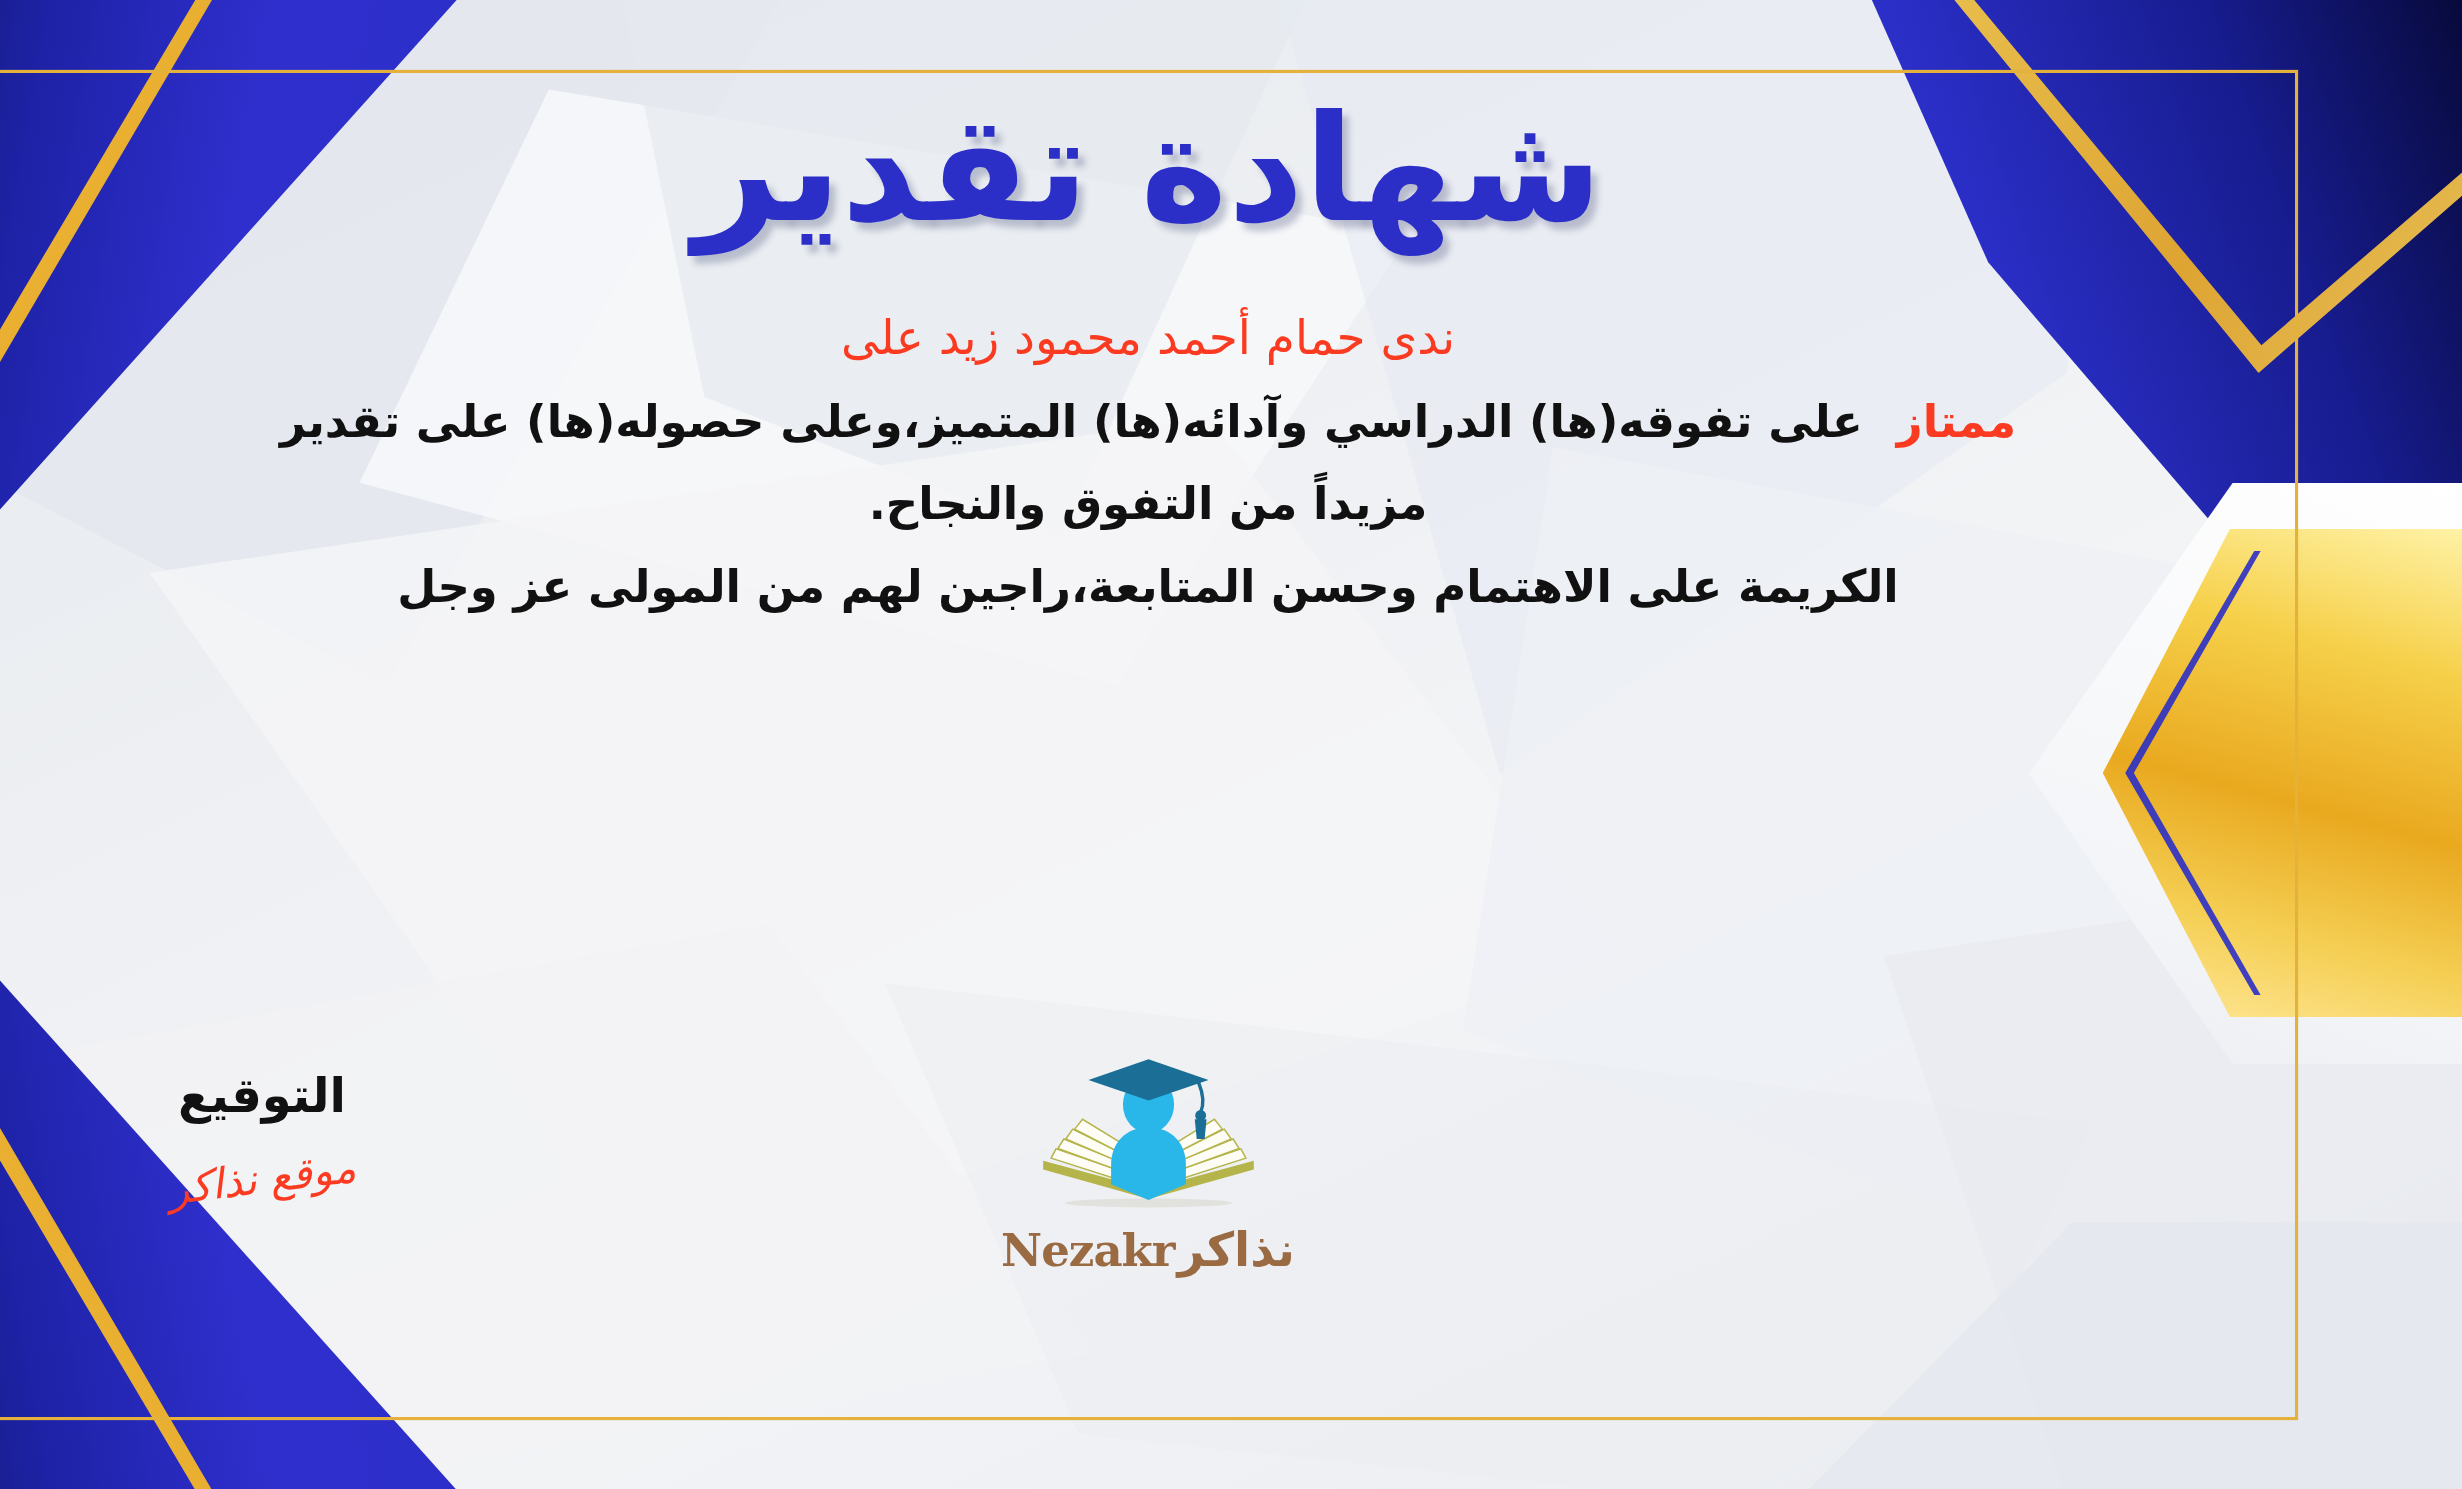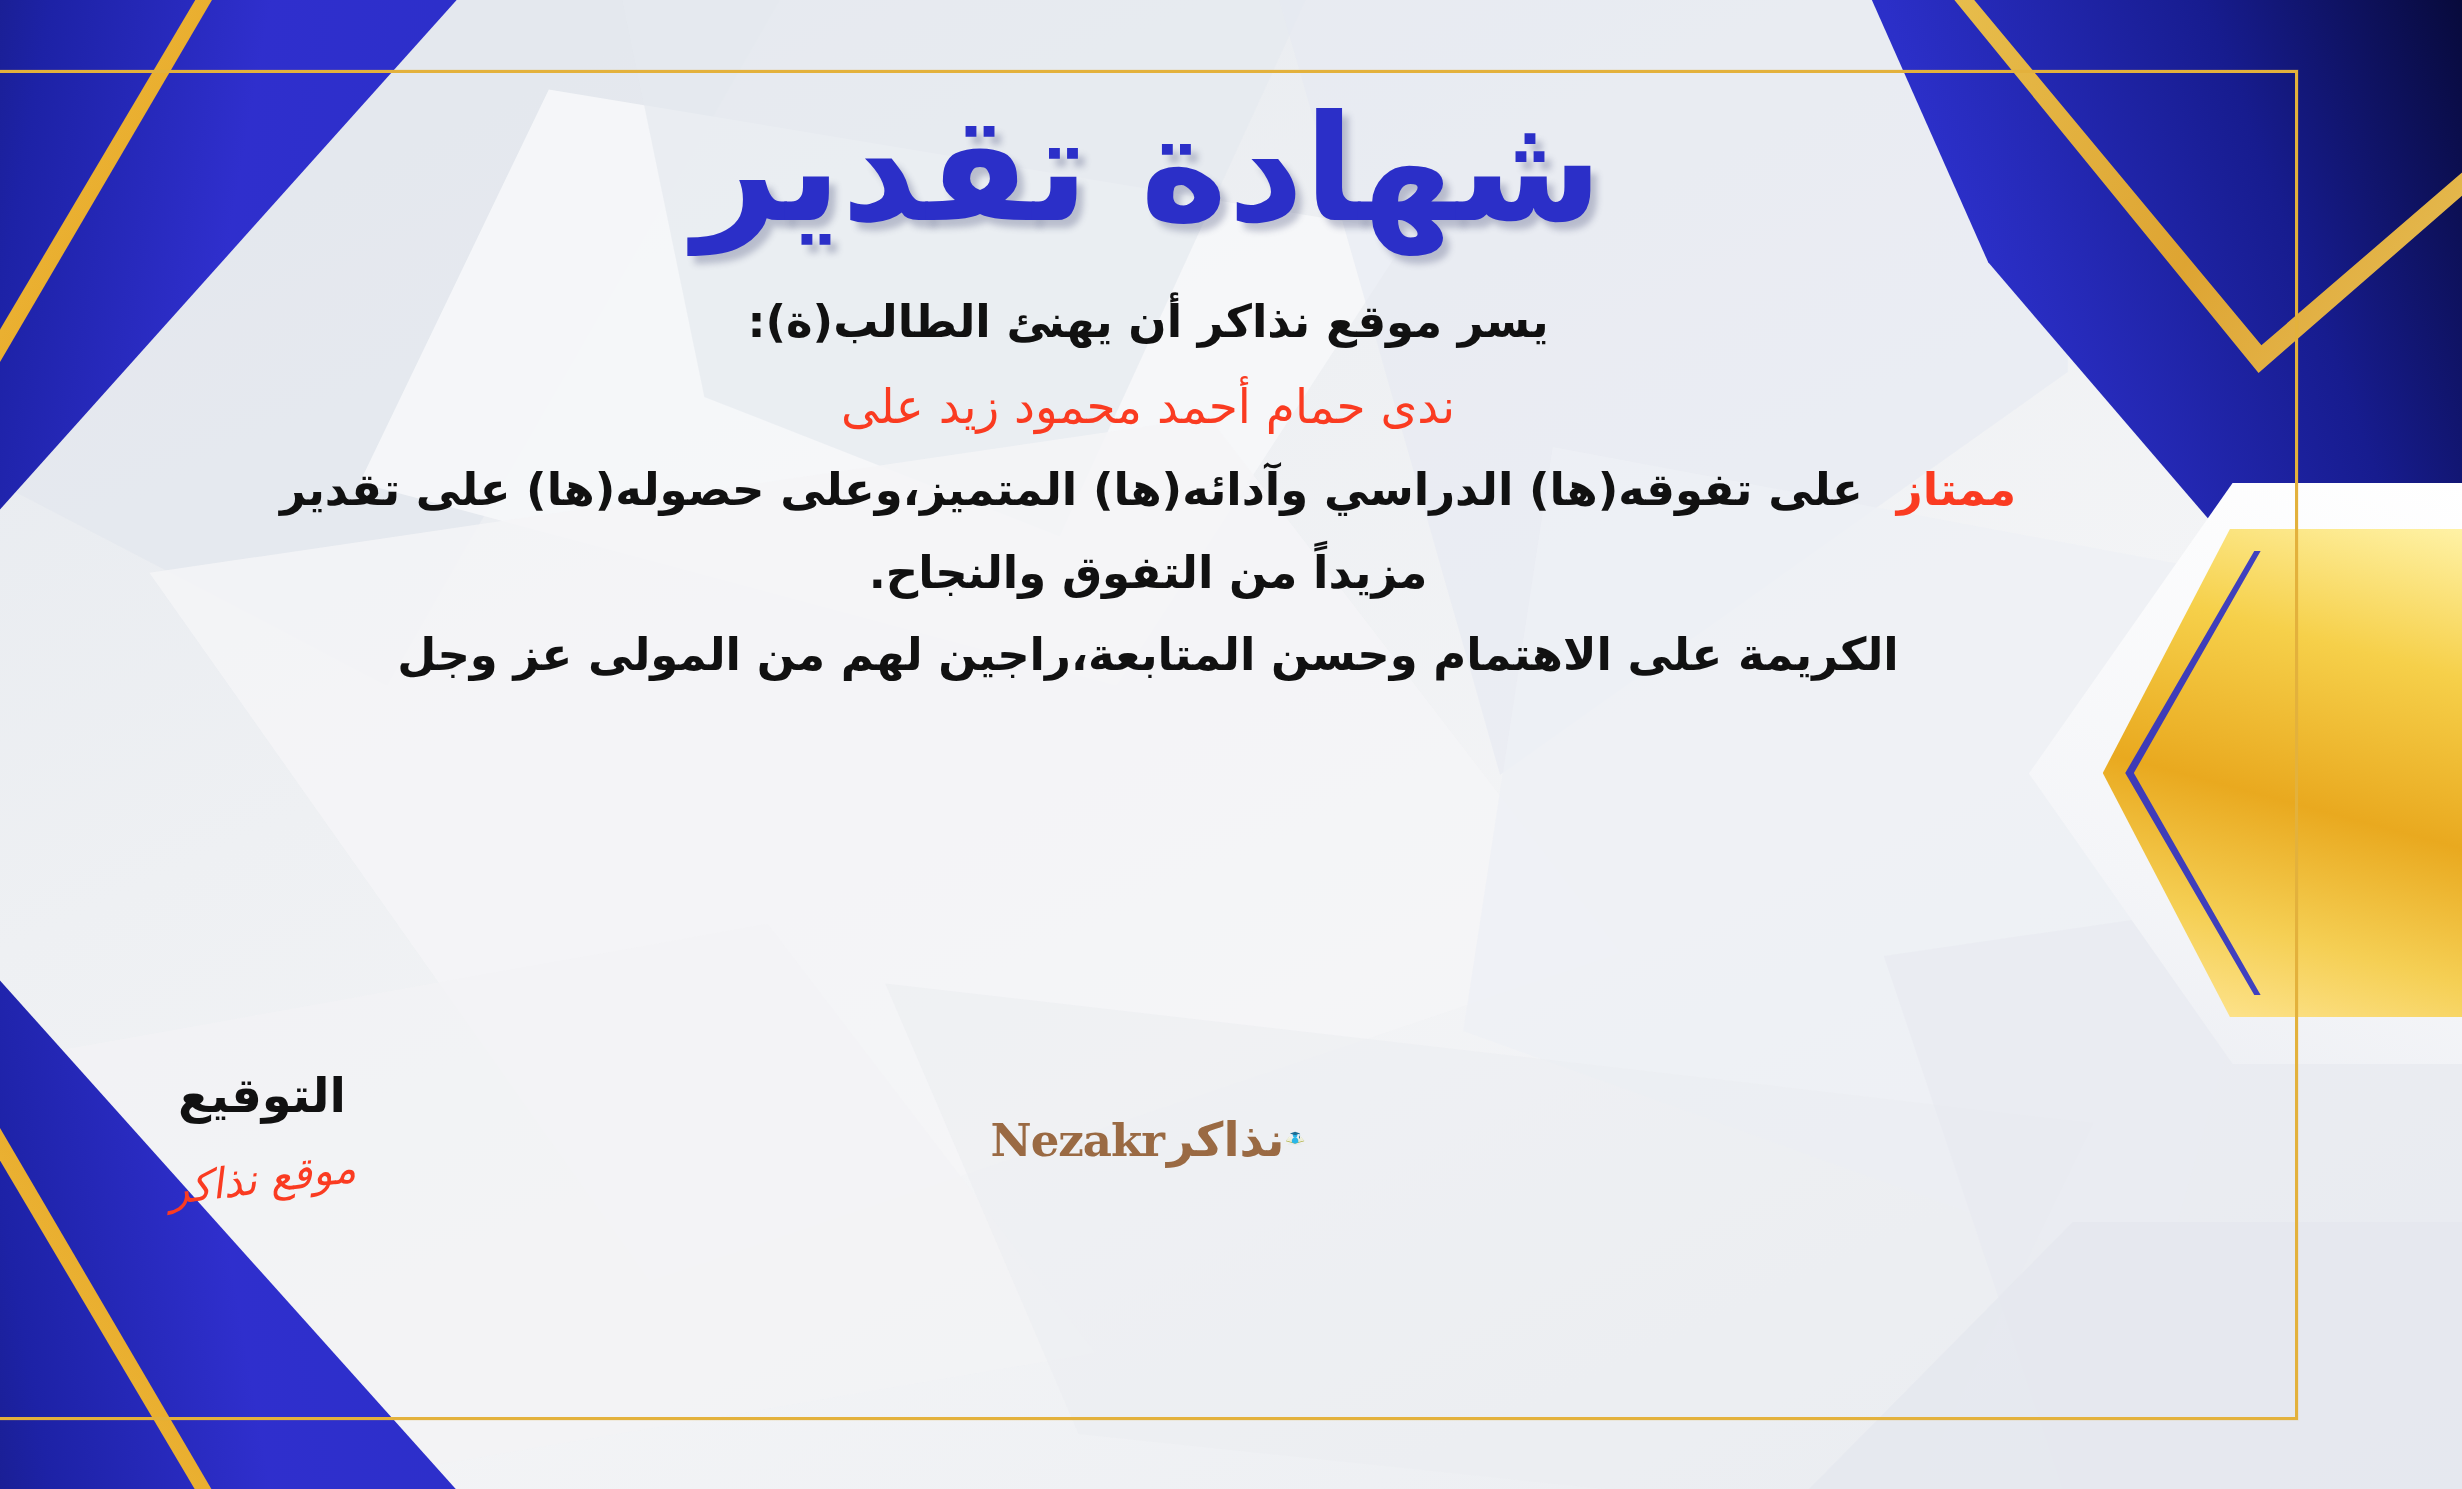--- a/index.html
+++ b/index.html
@@ -213,21 +213,21 @@
     color:#fa3b21;
     transform:rotate(-7deg);
     white-space:nowrap;
   }
 
   .logo-block{
     position:absolute;
     left:50%;transform:translateX(-50%);
     top:-9.8px;
     width:315px;
-    display:flex;flex-direction:row;align-items:center;
+    display:flex;flex-direction:column;align-items:center;
   }
   .logo-mark{width:246px;height:163px;display:block;}
   .logo-word{
     margin-top:2px;
     display:flex;align-items:baseline;justify-content:center;gap:3px;
     direction:ltr;
   }
   .logo-latin{
     font-family:"DejaVu Serif","Liberation Serif",serif;
     font-size:45px;font-weight:700;color:#9a6a43;letter-spacing:-1px;
@@ -281,21 +281,20 @@
   </div>
 
   <div class="gold-frame"></div>
 
   <div class="content">
 
     <div class="cert-title">شهادة تقدير</div>
 
     <div class="body-block">
 
-      <div class="line">يسر موقع نذاكر أن يهنئ الطالب(ة):</div>
 
       <div class="name-line">ندى حمام أحمد محمود زيد على</div>
 
       <div class="para">
         <span class="hl">ممتاز</span><span class="spacer-sm"></span><span>على تفوقه(ها) الدراسي وآدائه(ها) المتميز،وعلى حصوله(ها) على تقدير</span>
       </div>
 
 
       <div class="para">مزيداً من التفوق والنجاح.</div>
 

